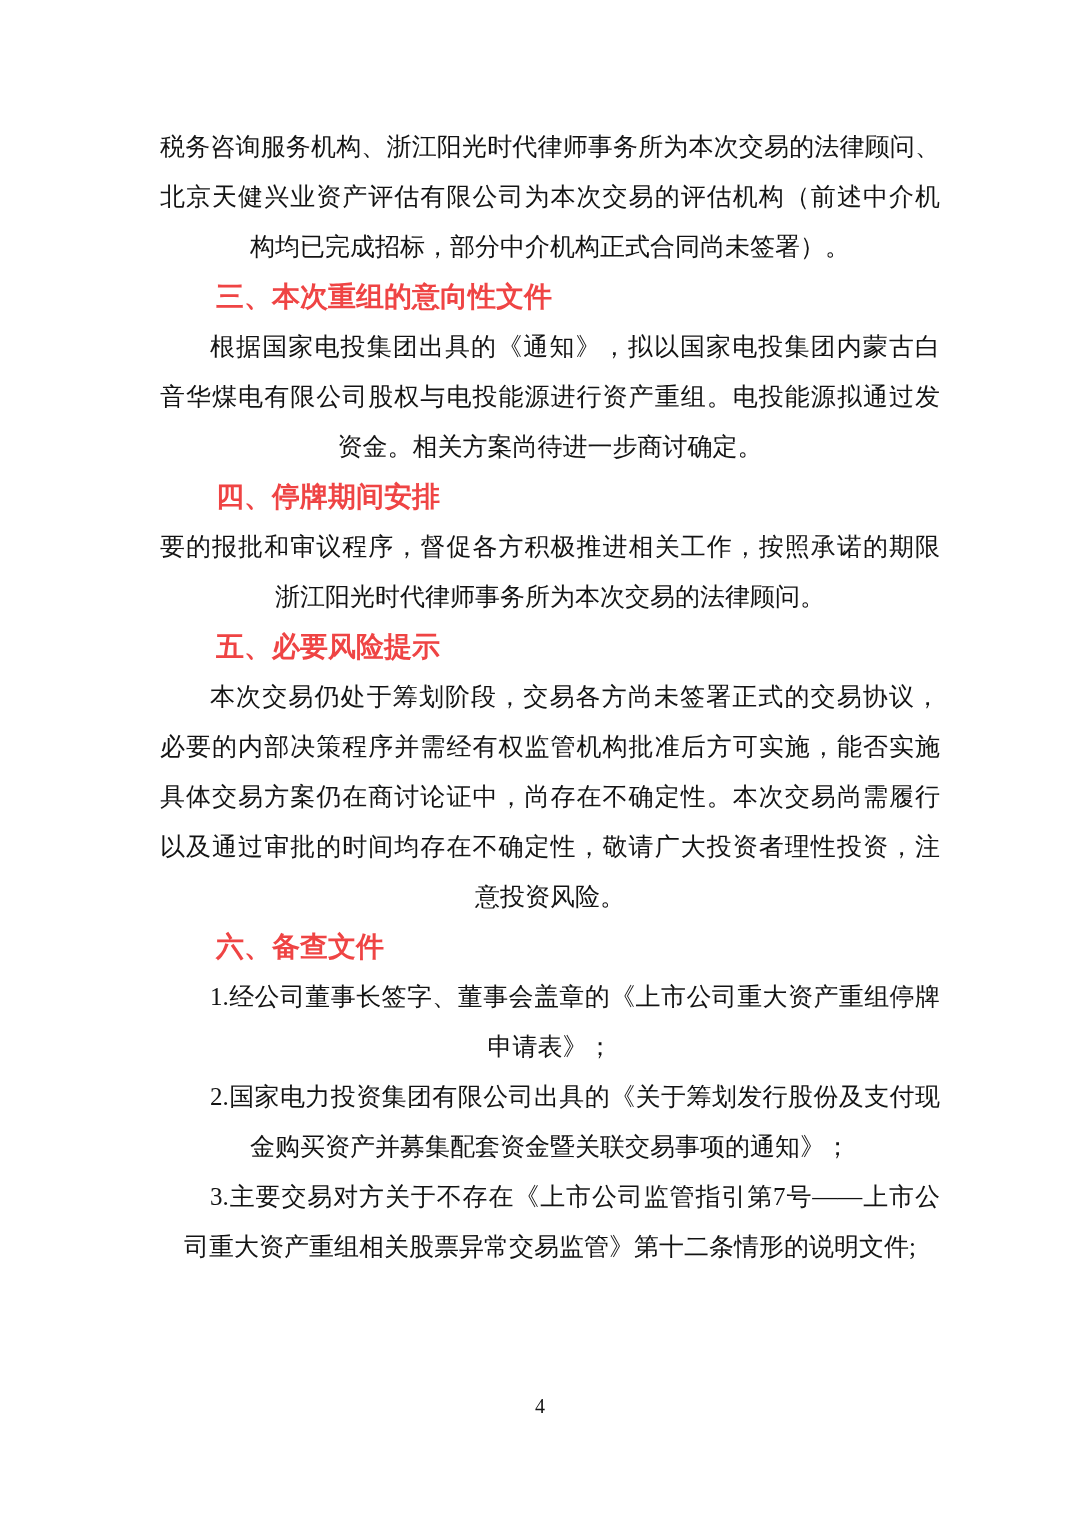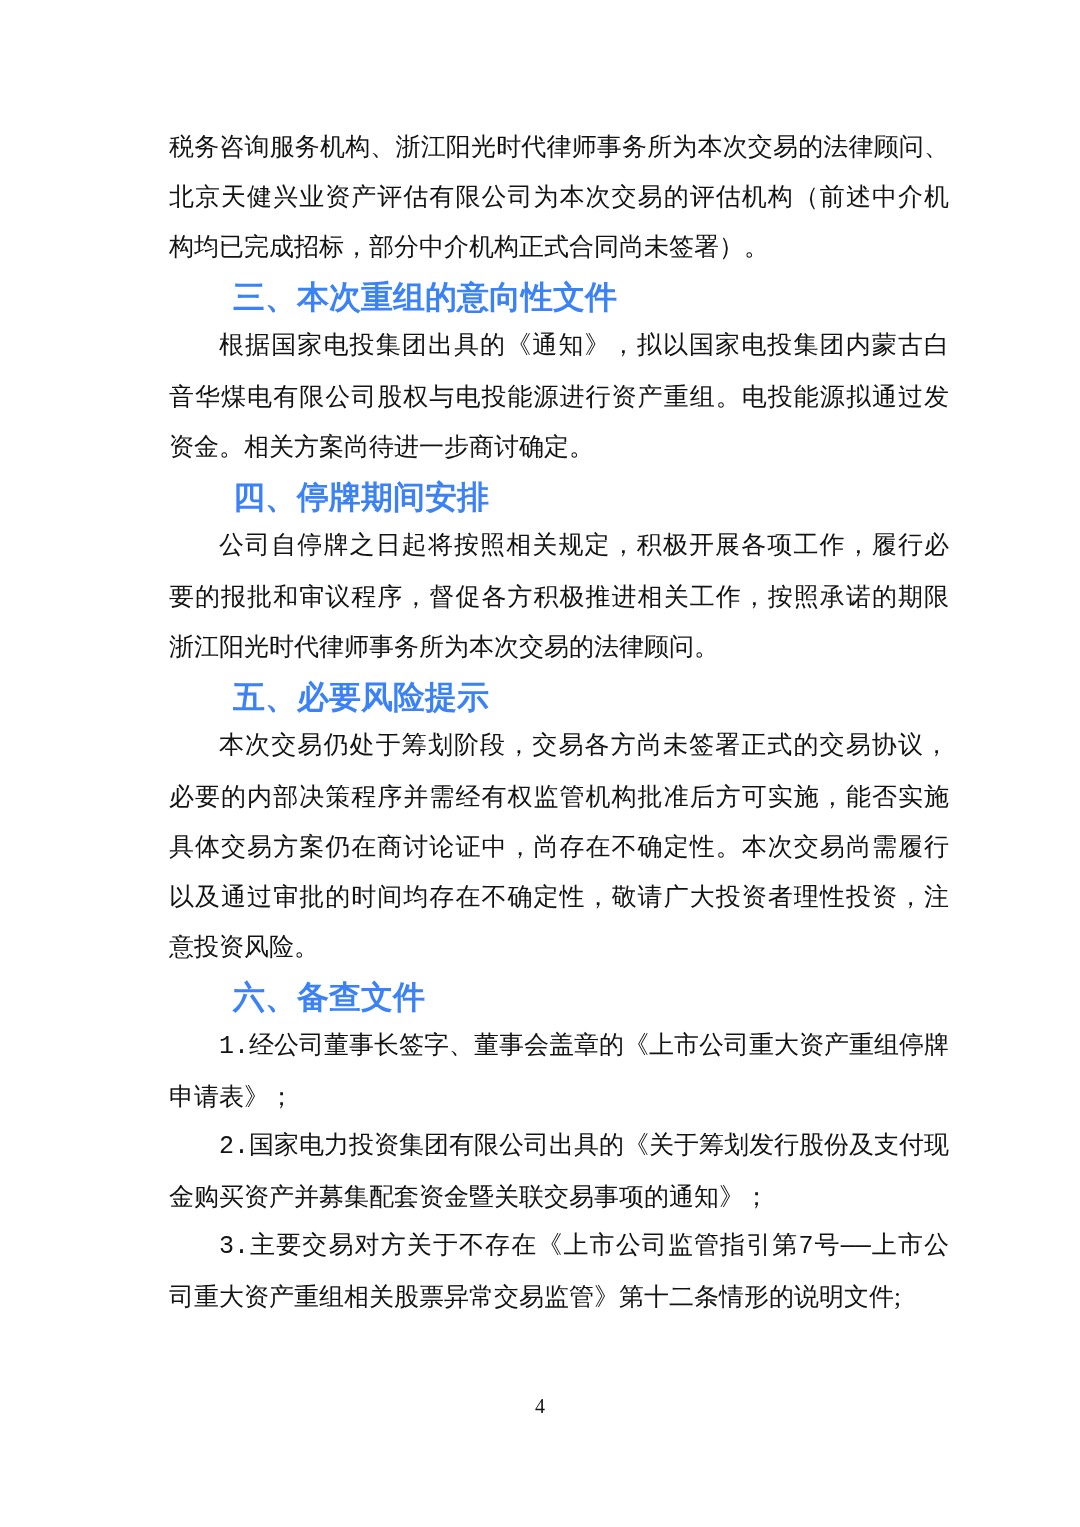--- a/index.html
+++ b/index.html
@@ -15,49 +15,48 @@
     color: #111111;
     overflow: hidden;
   }
   .page {
     position: absolute;
     inset: 0;
     background: #ffffff;
   }
   .doc {
     position: absolute;
-    left: 169px;
+    left: 160px;
     top: 122px;
     width: 780px;
   }
   .ln {
     font-size: 25px;
     line-height: 50px;
     height: 50px;
-    text-align: left;
+    text-align: center;
     white-space: nowrap;
     color: #131313;
   }
   .ln.fill {
     white-space: normal;
     text-align: justify;
     text-align-last: justify;
   }
   .ln.ind {
     text-indent: 2em;
-    font-family: Liberation Mono, monospace;
   }
   .hd {
     font-family: "Liberation Sans", "DejaVu Sans", sans-serif;
     font-weight: bold;
-    font-size: 32px;
+    font-size: 28px;
     line-height: 50px;
     height: 50px;
     text-indent: 2em;
-    color: #3b82f6;
+    color: #ef4444;
     white-space: nowrap;
   }
   .footer {
     position: absolute;
     left: 0;
     top: 1392px;
     width: 1080px;
     text-align: center;
   }
   .footer span {
@@ -75,21 +74,20 @@
     <div class="ln fill">税务咨询服务机构、浙江阳光时代律师事务所为本次交易的法律顾问、</div>
     <div class="ln fill">北京天健兴业资产评估有限公司为本次交易的评估机构（前述中介机</div>
     <div class="ln">构均已完成招标，部分中介机构正式合同尚未签署）。</div>
 
     <div class="hd">三、本次重组的意向性文件</div>
     <div class="ln fill ind">根据国家电投集团出具的《通知》，拟以国家电投集团内蒙古白</div>
     <div class="ln fill">音华煤电有限公司股权与电投能源进行资产重组。电投能源拟通过发</div>
     <div class="ln">资金。相关方案尚待进一步商讨确定。</div>
 
     <div class="hd">四、停牌期间安排</div>
-    <div class="ln fill ind">公司自停牌之日起将按照相关规定，积极开展各项工作，履行必</div>
     <div class="ln fill">要的报批和审议程序，督促各方积极推进相关工作，按照承诺的期限</div>
     <div class="ln">浙江阳光时代律师事务所为本次交易的法律顾问。</div>
 
     <div class="hd">五、必要风险提示</div>
     <div class="ln fill ind">本次交易仍处于筹划阶段，交易各方尚未签署正式的交易协议，</div>
     <div class="ln fill">必要的内部决策程序并需经有权监管机构批准后方可实施，能否实施</div>
     <div class="ln fill">具体交易方案仍在商讨论证中，尚存在不确定性。本次交易尚需履行</div>
     <div class="ln fill">以及通过审批的时间均存在不确定性，敬请广大投资者理性投资，注</div>
     <div class="ln">意投资风险。</div>
 

